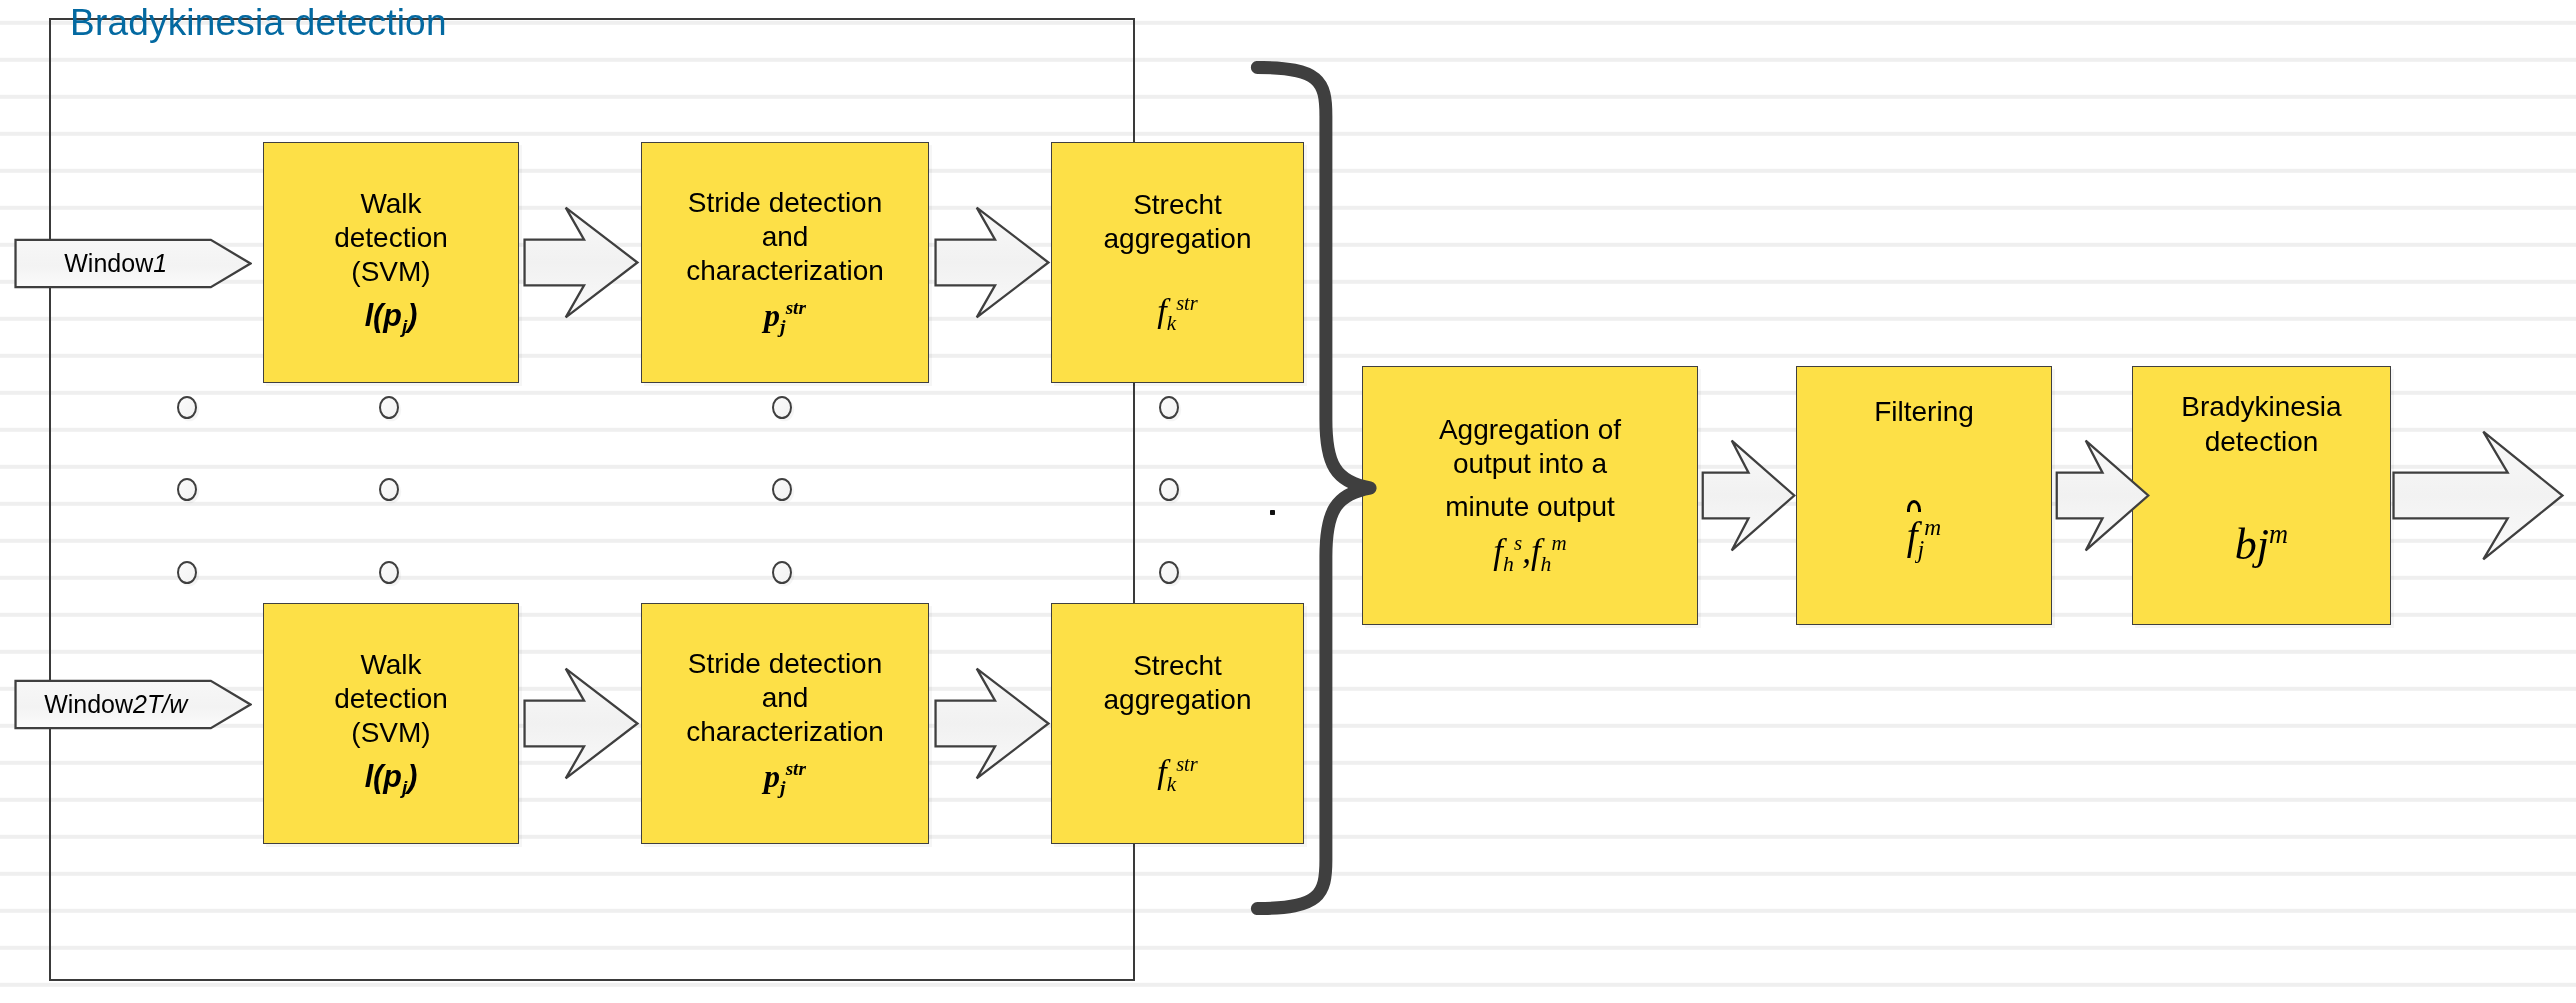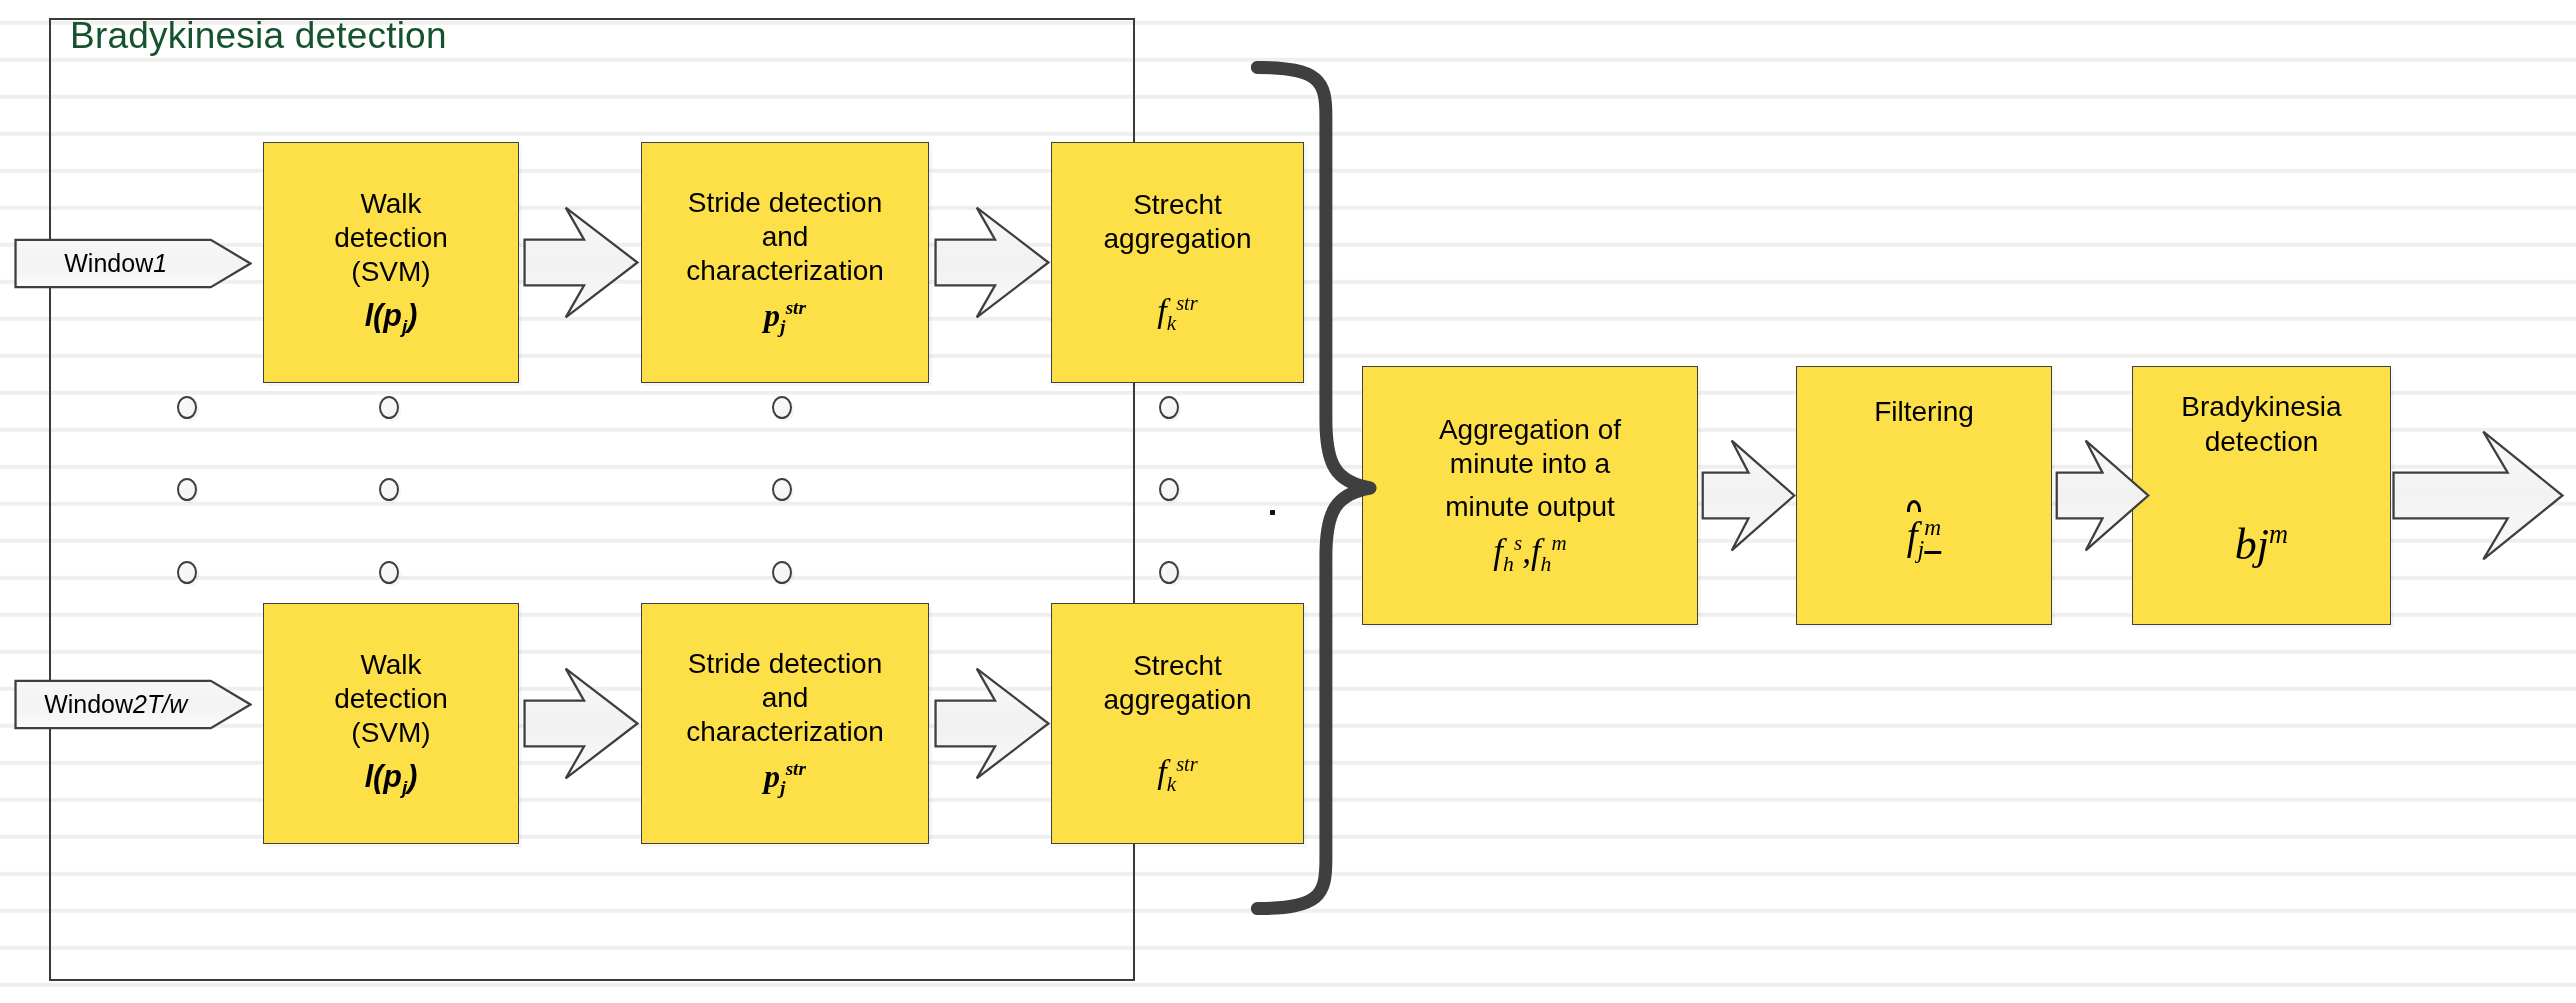--- a/index.html
+++ b/index.html
@@ -36,22 +36,22 @@
     display:flex;flex-direction:column;
     align-items:center;justify-content:center;
     text-align:center;
     line-height:1.22;
     box-shadow:3.1px 3.1px 0 rgba(0,0,0,0.035);
   }
   .box .title{font-size:28px;color:#000;}
   .box .formula{margin-top:7.6px;}
 
   .page-title{
-    position:absolute;left:70px;top:15px;
-    font-size:37px;letter-spacing:0.2px;color:#14532d;white-space:nowrap;
+    position:absolute;left:70px;top:2px;
+    font-size:37px;letter-spacing:0.2px;color:#0369a1;white-space:nowrap;
   }
 
   
   .math{font-family:"Liberation Serif", serif;font-style:italic;white-space:nowrap;}
   .math.bold{font-weight:bold;font-family:"Liberation Sans", sans-serif;}
   .math sup{font-size:.60em;font-style:italic;vertical-align:super;}
   .math sub{font-size:.62em;font-style:italic;vertical-align:sub;}
   .hat{position:relative;display:inline-block;}
   .hat::before{
     content:"";position:absolute;left:4%;top:-0.30em;width:78%;height:0.30em;
@@ -176,28 +176,28 @@
   <div class="box" style="left:1051px;top:603px;width:253px;height:241px;">
     <div class="title">Strecht</div>
     <div class="title">aggregation</div>
     <div class="formula math" style="font-size:34px;margin-top:34px;">
       <span>f</span><sub>k</sub><sup>str</sup>
     </div>
   </div>
 
   <div class="box" style="left:1362px;top:366px;width:336px;height:259px;">
     <div class="title">Aggregation of</div>
-    <div class="title">minute into a</div>
+    <div class="title">output into a</div>
     <div class="title" style="margin-top:8px;">minute output</div>
     <div class="formula math" style="font-size:35px;">
       <span>f</span><sub>h</sub><sup>s</sup><span>,</span><span>f</span><sub>h</sub><sup>m</sup>
     </div>
   </div>
 
-  <div class="box" style="left:1796px;top:366px;width:256px;height:259px;text-decoration:underline;">
+  <div class="box" style="left:1796px;top:366px;width:256px;height:259px;">
     <div class="title" style="position:absolute;top:27.5px;left:0;width:100%;">Filtering</div>
     <div class="formula math" style="font-size:39px;margin-top:85px;">
       <span class="hat"><span>f</span><sub>j</sub></span><sup>m</sup>
     </div>
   </div>
 
   <div class="box" style="left:2132px;top:366px;width:259px;height:259px;">
     <div class="title" style="position:absolute;top:23px;left:0;width:100%;">Bradykinesia</div>
     <div class="title" style="position:absolute;top:58px;left:0;width:100%;">detection</div>
     <div class="formula math" style="font-size:44px;margin-top:99px;text-align:center;">

